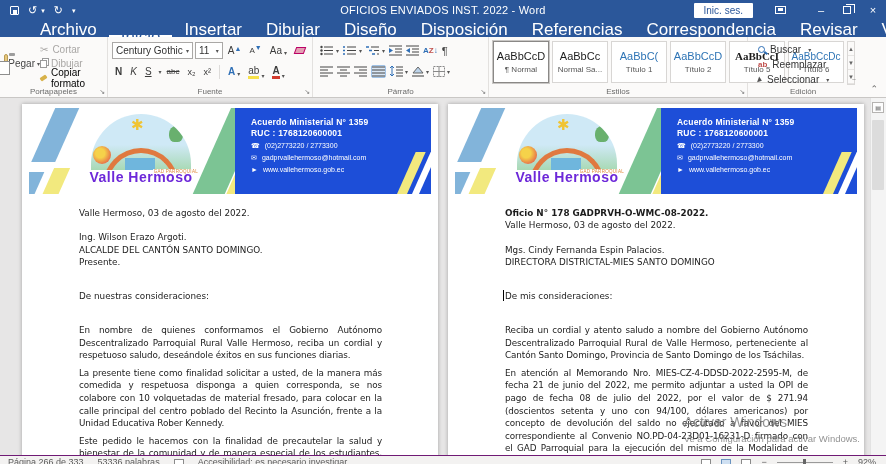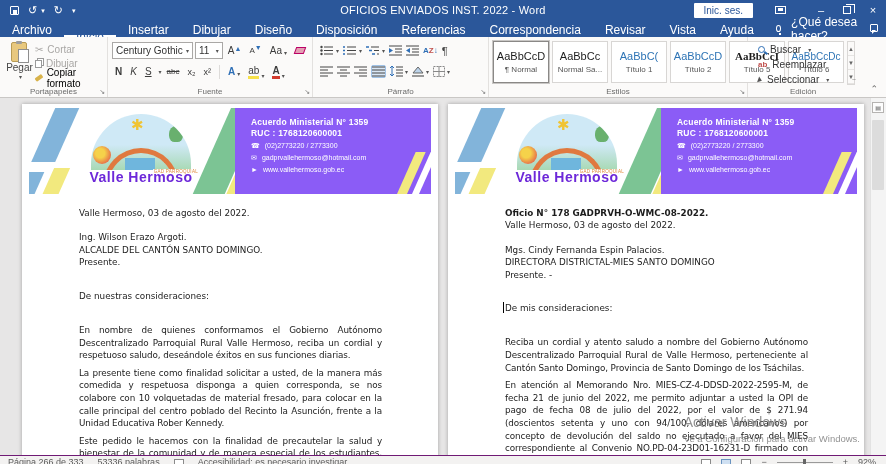--- a/index.html
+++ b/index.html
@@ -17,40 +17,40 @@
   .tb-title { position:absolute; left:0; right:0; text-align:center; font-size:11px; letter-spacing:.2px; pointer-events:none; }
   .winctl { margin-left:auto; display:flex; align-items:center; height:100%; }
   .signin { background:#fff; color:#2b579a; font-size:10px; padding:2px 10px; border-radius:1px; margin-right:22px; }
   .ico-monitor { width:11px; height:8px; border:1px solid #fff; position:relative; margin-right:22px; }
   .ico-monitor:after { content:""; position:absolute; left:2px; top:1px; width:5px; height:3px; background:#fff; }
   .winbtn { width:26px; height:100%; display:flex; align-items:center; justify-content:center; font-size:11px; }
   .ico-restore { width:8px; height:8px; border:1px solid #fff; position:relative; }
   .ico-restore:before { content:""; position:absolute; left:2px; top:-3px; width:8px; height:8px; border:1px solid #fff; border-left:none; border-bottom:none; }
 
   
-  .tabrow { position:absolute; left:0; top:20px; right:0; height:17px; background:#2b579a; display:flex; align-items:stretch; color:#fff; font-size:12px; }
+  .tabrow { position:absolute; left:0; top:20px; right:0; height:17px; background:#2b579a; display:flex; align-items:stretch; color:#fff; font-size:17px;padding-left:28px; }
   .tab { padding:2px 12px 0 12px; display:flex; align-items:center; }
   .tab.active { background:#fff; color:#2b579a;margin-top:15px; }
   .tellme { display:flex; align-items:center; gap:10px; padding:0 10px; }
   .ico-bulb { width:7px; height:7px; border:1px solid #fff; border-radius:50%; position:relative; display:inline-block; }
   .ico-bulb:after { content:""; position:absolute; left:2px; top:7px; width:2px; height:2px; background:#fff; }
   .ico-comment { width:11px; height:8px; border:1px solid #fff; border-radius:1px; position:relative; margin:4px 8px 0 auto; }
   .ico-comment:after { content:""; position:absolute; left:1px; bottom:-3px; border:2px solid transparent; border-top-color:#fff; border-left-color:#fff; }
 
   
   .ribbon { position:absolute; left:0; top:37px; right:0; height:61px; background:#fbfaf9; border-bottom:1px solid #c9c7c5; display:flex; }
   .rgroup { position:relative; height:100%; border-right:1px solid #e3e1df; padding:3px 4px 12px 4px; }
   .glabel { position:absolute; bottom:1px; left:0; right:0; text-align:center; font-size:8px; color:#6b6b6b; }
   .launcher { position:absolute; right:2px; bottom:1px; font-size:7px; color:#777; }
   .caret { font-size:6px; color:#555; margin-left:2px; }
   .dis { color:#a9a7a5; }
 
   
   .g-clip { width:108px; display:flex; }
-  .paste-big { width:36px; display:flex; flex-direction:column; align-items:center; font-size:10px; color:#444; padding-top:2px; }
+  .paste-big { width:36px; display:flex; align-items:center; font-size:10px; color:#444; padding-top:2px; }
   .ico-clipboard { width:16px; height:20px; background:#e8c87e; border:1px solid #b89b54; border-radius:2px; position:relative; }
   .ico-clipboard:before { content:""; position:absolute; left:4px; top:-2px; width:6px; height:3px; background:#9d9d9d; border-radius:1px; }
   .ico-clipboard:after { content:""; position:absolute; right:-3px; bottom:-2px; width:9px; height:12px; background:#fff; border:1px solid #8e8e8e; }
   .clip-col { display:flex; flex-direction:column; gap:1px; font-size:10px; padding-top:3px; }
   .clip-col .row { display:flex; align-items:center; gap:4px; height:14px; }
   .ico-copy { width:7px; height:8px; border:1px solid #9a9a9a; background:#fff; box-shadow:2px -2px 0 -1px #fff, 2px -2px 0 0 #9a9a9a; }
   .ico-brush { width:9px; height:4px; background:#d8b24a; transform:rotate(-35deg); border-radius:1px; }
 
   
   .g-font { width:205px; }
@@ -103,21 +103,21 @@
 
   
   .banner { position:relative; margin:4px 7px 0 7px; height:86px; overflow:hidden; background:#fff; }
   .st { position:absolute; display:block; }
   .sk { transform:skewX(-24deg); }
   .blue1 { left:16px; top:-8px; width:24px; height:62px; background:#82b4da; }
   .blue2 { left:-6px; bottom:-2px; width:16px; height:24px; background:#82b4da; }
   .yel1 { left:18px; bottom:-6px; width:16px; height:32px; background:#f2e97e; }
   .grn1 { left:182px; top:-10px; width:32px; height:110px; background:#7cc494; }
   .yel2 { left:208px; top:16px; width:30px; height:92px; background:#f2e97e; }
-  .panel { position:absolute; right:0; top:0; width:196px; height:100%; background:#8b5cf6; color:#fff; padding:9px 6px 0 16px; overflow:hidden; }
+  .panel { position:absolute; right:0; top:0; width:196px; height:100%; background:#1d4ed8; color:#fff; padding:9px 6px 0 16px; overflow:hidden; }
   .panel .ac { font-size:8.5px; line-height:11px; font-weight:bold; letter-spacing:.2px; }
   .panel .ct { font-size:7px; line-height:11px; display:flex; align-items:center; gap:5px; margin-top:1px; }
   .panel .ct:first-of-type { margin-top:6px; }
   .panel .ic { font-size:7px; }
   .pyel { right:16px; bottom:-6px; width:10px; height:48px; background:#f2e97e; transform:skewX(-24deg); }
   .pwhite { right:4px; bottom:-6px; width:7px; height:48px; background:#fff; transform:skewX(-24deg); }
 
   .logo { position:absolute; left:52px; top:4px; width:120px; height:80px; }
   .arc { position:absolute; left:10px; top:2px; width:100px; height:56px; border-radius:50px 50px 0 0; background:linear-gradient(#cfe9f6 55%, #a8d9b4); overflow:hidden; }
   .gear { position:absolute; left:40px; top:2px; color:#f0c433; font-size:15px; font-weight:bold; }
@@ -525,21 +525,20 @@
           <i class="st pyel"></i>
             <i class="st pwhite"></i>
         </div>
       </div>
       <div class="content">
         <p class="ref b">Oficio N° 178 GADPRVH-O-WMC-08-2022.</p>
         <p class="ref">Valle Hermoso, 03 de agosto del 2022.</p>
         <div class="sp12"></div>
         <p class="ref">Mgs. Cindy Fernanda Espin Palacios.</p>
         <p class="ref">DIRECTORA DISTRICTAL-MIES SANTO DOMINGO</p>
-        <p class="ref">Presente. -</p>
         <div class="sp20"></div>
         <p class="ref cursorline">De mis consideraciones:</p>
         <div class="sp22"></div>
         <p class="para">Reciba un cordial y atento saludo a nombre del Gobierno Autónomo Descentralizado Parroquial Rural de Valle Hermoso, perteneciente al Cantón Santo Domingo, Provincia de Santo Domingo de los Tsáchilas.</p>
         <p class="para">En atención al Memorando Nro. MIES-CZ-4-DDSD-2022-2595-M, de fecha 21 de junio del 2022, me permito adjuntar a usted la OPI de pago de fecha 08 de julio del 2022, por el valor de $ 271.94 (doscientos setenta y uno con 94/100, dólares americanos) por concepto de devolución del saldo no ejecutado a favor del MIES correspondiente al Convenio NO.PD-04-23D01-16231-D firmado con el GAD Parroquial para la ejecución del mismo de la Modalidad de Atención en el Hogar y la comunidad persona con discapacidad.</p>
 
       </div>
     </div>
 
     <div class="watermark">

